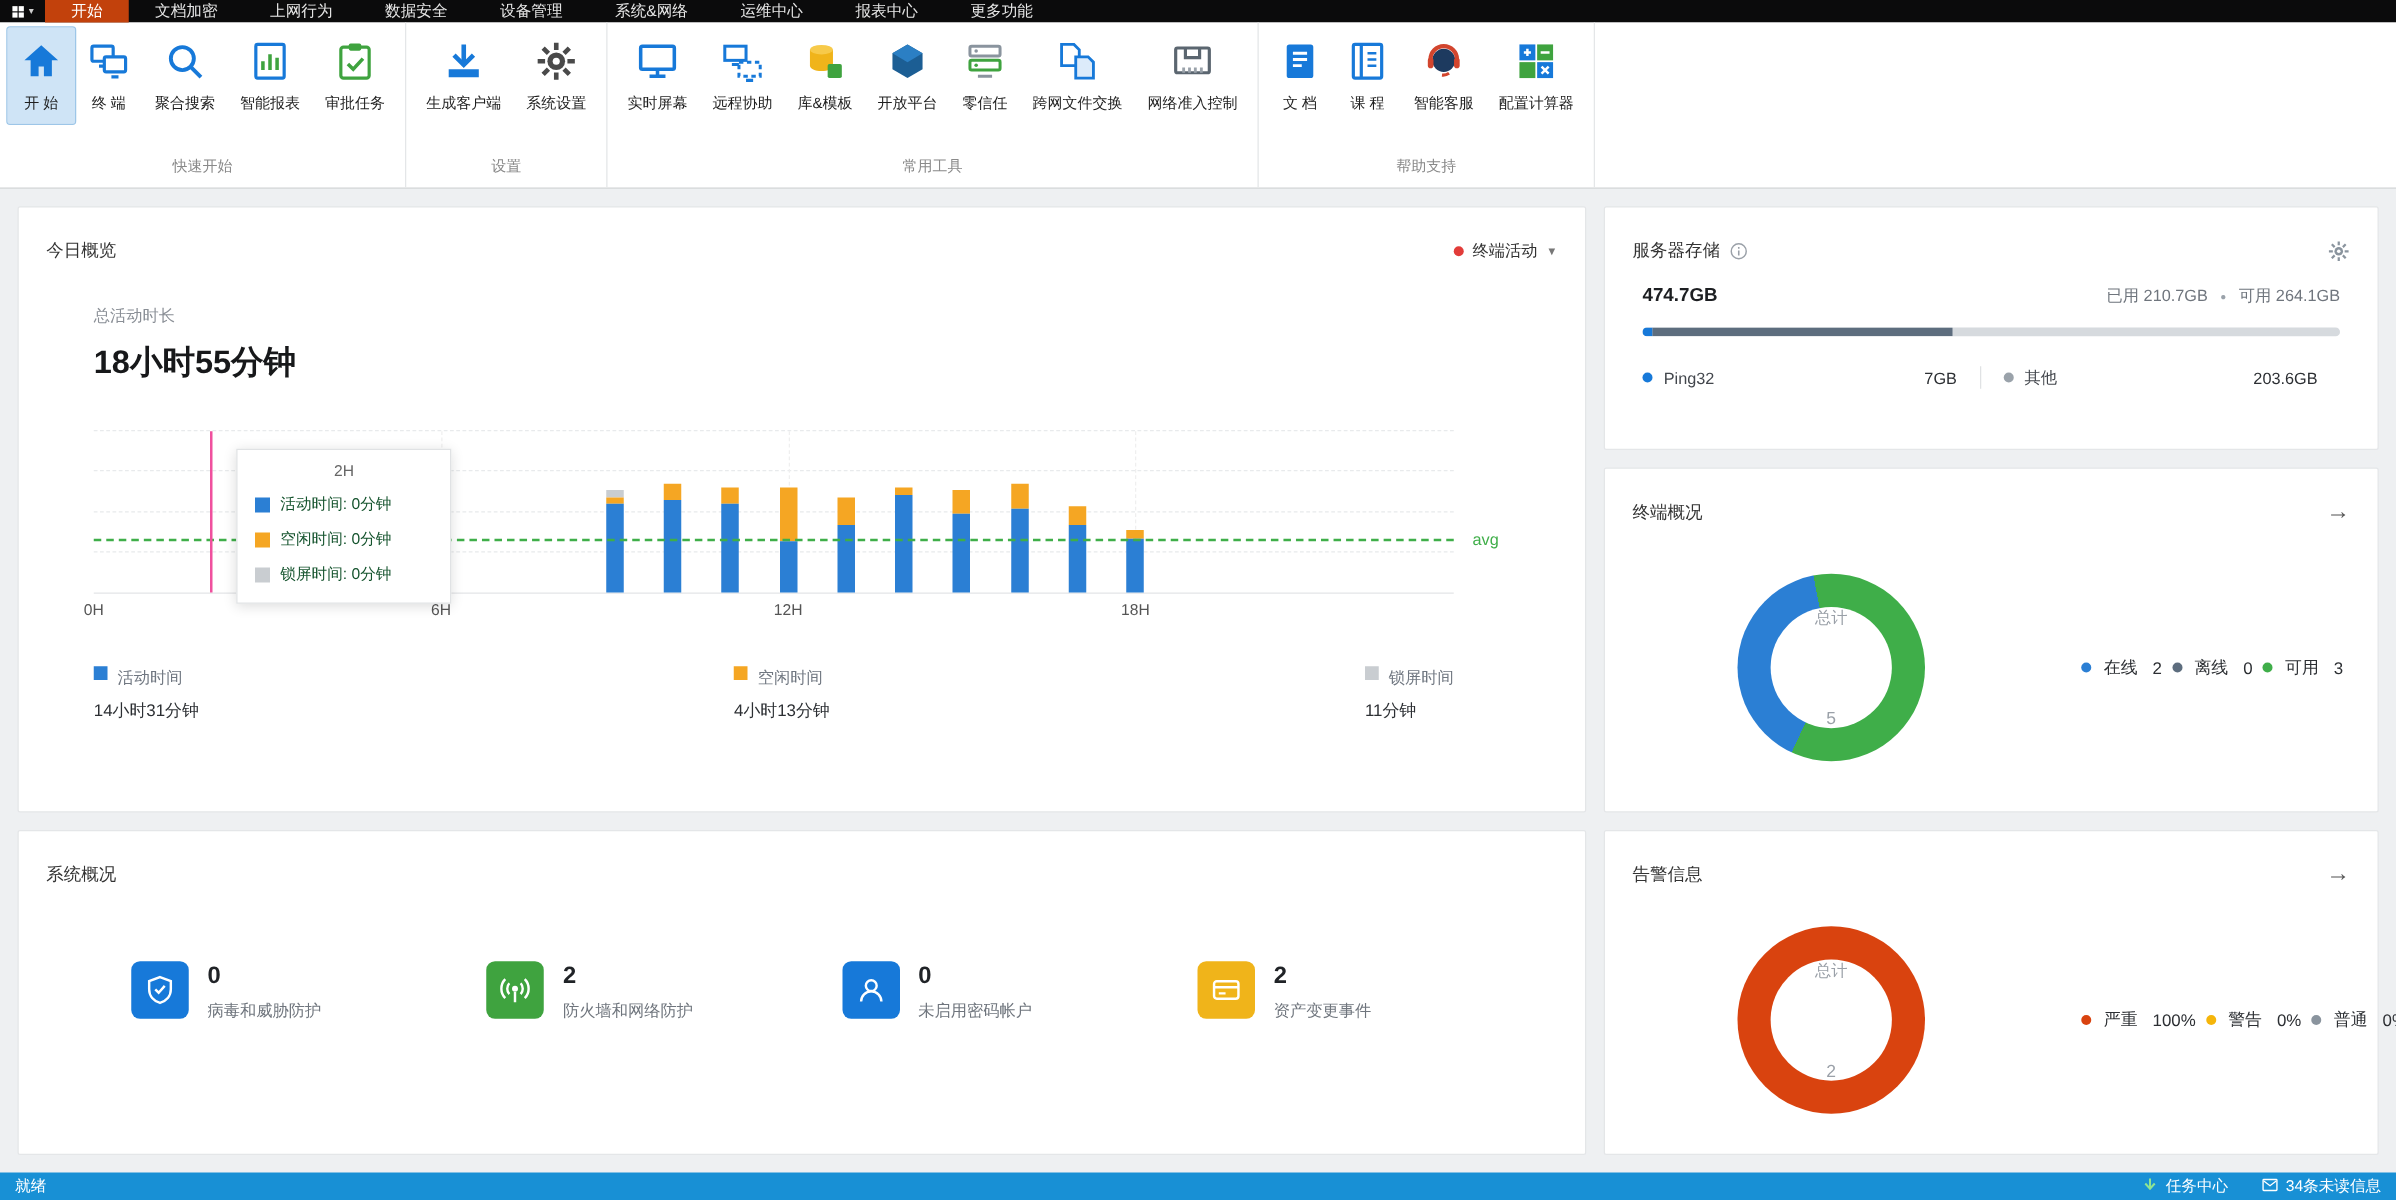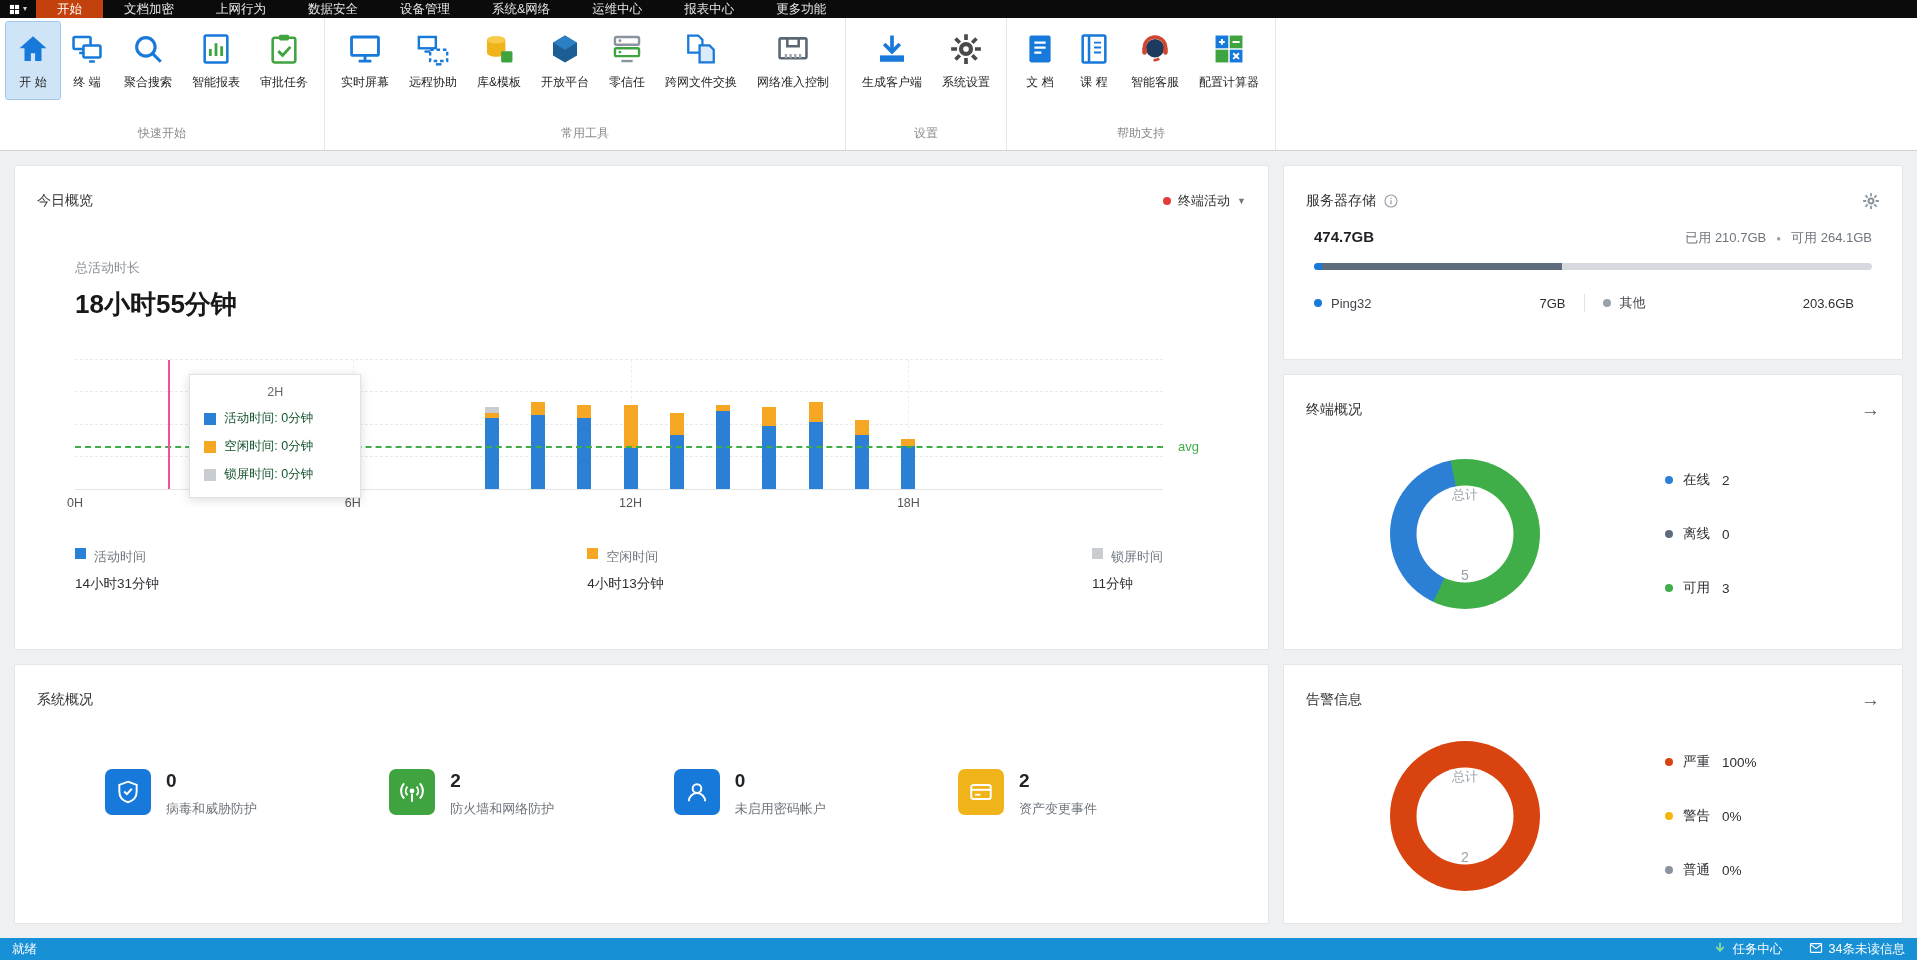--- a/index.html
+++ b/index.html
@@ -35,21 +35,21 @@
 .card-header{display:flex;align-items:center;justify-content:space-between;padding:17px 22px 0;height:52px}
 .card-title{font-size:14px;color:#333}
 .title-wrap{display:flex;align-items:center;gap:7px}
 
 
 .today-card{height:485px}
 .filter{display:flex;align-items:center;gap:7px;cursor:pointer;font-size:13px;color:#333}
 .fdot{width:8px;height:8px;border-radius:50%}
 .fcaret{font-size:9px;color:#777}
 .today-body{padding:0 60px}
-.total-label{margin-top:41px;font-size:13px;color:#8a8f96}
+.total-label{margin-top:26px;font-size:13px;color:#8a8f96}
 .total-value{margin-top:10px;font-size:26px;font-weight:bold;color:#17181a}
 .chart{margin:38px 45px 0 0;position:relative}
 .plot{position:relative;height:130px;border-bottom:1px solid #e3e5e7}
 .gridline{position:absolute;left:0;right:0;border-top:1px dashed #e8eaec}
 .vline{position:absolute;top:0;bottom:0;border-left:1px dashed #efefef}
 .bar{position:absolute;bottom:0;width:14px;transform:translateX(-50%);display:flex;flex-direction:column-reverse}
 .avg-line{position:absolute;left:0;right:0;border-top:2px dashed #3fae49}
 .avg-lbl{position:absolute;right:-36px;top:-9px;color:#3fae49;font-size:13px}
 .cursor-line{position:absolute;top:0;bottom:0;width:2px;background:#f0509e}
 .ticks{position:relative;height:24px}
@@ -92,21 +92,21 @@
 
 
 .terminal-card{height:276px}
 .alarm-card{flex:1}
 .arrow{font-size:19px;color:#555;cursor:pointer;line-height:1}
 .donut-body{display:flex;align-items:center;padding:0 60px;height:calc(100% - 60px)}
 .donut{width:150px;height:150px;border-radius:50%;position:relative;margin-left:46px;flex:0 0 auto}
 .donut-center{position:absolute;left:50%;top:50%;width:97px;height:97px;transform:translate(-50%,-50%);background:#fff;border-radius:50%;display:flex;flex-direction:column;align-items:center;justify-content:space-between}
 .dc-label{font-size:13px;color:#9aa0a8}
 .dc-value{font-size:14px;color:#9aa0a8;margin-top:3px}
-.donut-legend{margin-left:125px;display:flex;flex-direction:column;gap:36px}
+.donut-legend{margin-left:125px;display:flex;flex-direction:row;gap:8px}
 .dl-row{display:flex;align-items:center;gap:10px;font-size:13.5px;color:#2c2f33;white-space:nowrap}
 .dl-dot{width:8px;height:8px;border-radius:50%;flex:0 0 auto}
 .dl-val{margin-left:2px}
 
 
 .statusbar{height:22px;background:#1890d5;color:#fff;display:flex;align-items:center;justify-content:space-between;padding:0 12px;font-size:12.5px}
 .status-right{display:flex;align-items:center;gap:26px}
 .status-item{display:flex;align-items:flex-start;gap:6px;cursor:pointer}
 .s-ic{width:14px;height:14px}
 </style>
@@ -190,20 +190,45 @@
             <span class="lbl">审批任务</span>
           </div>
         </div>
         <div class="ribbon-group-label">快速开始</div>
       </div>
       <div class="ribbon-group">
         <div class="ribbon-buttons">
           <div class="ribbon-btn">
             <span class="ic">
               <svg viewBox="0 0 24 24">
+                <path d="M12 2.5V13" stroke="#1779d9" stroke-width="2.6"></path>
+                <path d="M6.5 8.5l5.5 5.5 5.5-5.5" fill="none" stroke="#1779d9" stroke-width="2.6"></path>
+                <path d="M3.5 16.5h17V21h-17z" fill="#1779d9"></path>
+              </svg>
+            </span>
+            <span class="lbl">生成客户端</span>
+          </div>
+          <div class="ribbon-btn">
+            <span class="ic">
+              <svg viewBox="0 0 24 24">
+                <path d="M12 1.5v4.2M12 18.3v4.2M1.5 12h4.2M18.3 12h4.2M4.6 4.6l3 3M16.4 16.4l3 3M19.4 4.6l-3 3M7.6 16.4l-3 3" stroke="#4a4a4a" stroke-width="2.6"></path>
+                <circle cx="12" cy="12" r="5" fill="#4a4a4a"></circle>
+                <circle cx="12" cy="12" r="2" fill="#fff"></circle>
+              </svg>
+            </span>
+            <span class="lbl">系统设置</span>
+          </div>
+        </div>
+        <div class="ribbon-group-label">设置</div>
+      </div>
+      <div class="ribbon-group">
+        <div class="ribbon-buttons">
+          <div class="ribbon-btn">
+            <span class="ic">
+              <svg viewBox="0 0 24 24">
                 <rect x="2.5" y="3.5" width="19" height="13" rx="1" fill="#fff" stroke="#1779d9" stroke-width="2"></rect>
                 <path d="M12 16.5V20M7.5 20.5h9" stroke="#1779d9" stroke-width="2"></path>
               </svg>
             </span>
             <span class="lbl">实时屏幕</span>
           </div>
           <div class="ribbon-btn">
             <span class="ic">
               <svg viewBox="0 0 24 24">
                 <rect x="2" y="3.5" width="12" height="8" fill="#fff" stroke="#1779d9" stroke-width="1.7"></rect>
@@ -259,45 +284,20 @@
               <svg viewBox="0 0 24 24">
                 <rect x="2.5" y="4.5" width="19" height="14" rx="1" fill="#fff" stroke="#5b6670" stroke-width="1.8"></rect>
                 <path d="M8 4.5V10h8V4.5" fill="none" stroke="#5b6670" stroke-width="1.8"></path>
                 <path d="M7 18.5v-3M10.3 18.5v-3M13.6 18.5v-3M17 18.5v-3" stroke="#9aa2aa" stroke-width="1.6"></path>
               </svg>
             </span>
             <span class="lbl">网络准入控制</span>
           </div>
         </div>
         <div class="ribbon-group-label">常用工具</div>
-      </div>
-      <div class="ribbon-group">
-        <div class="ribbon-buttons">
-          <div class="ribbon-btn">
-            <span class="ic">
-              <svg viewBox="0 0 24 24">
-                <path d="M12 2.5V13" stroke="#1779d9" stroke-width="2.6"></path>
-                <path d="M6.5 8.5l5.5 5.5 5.5-5.5" fill="none" stroke="#1779d9" stroke-width="2.6"></path>
-                <path d="M3.5 16.5h17V21h-17z" fill="#1779d9"></path>
-              </svg>
-            </span>
-            <span class="lbl">生成客户端</span>
-          </div>
-          <div class="ribbon-btn">
-            <span class="ic">
-              <svg viewBox="0 0 24 24">
-                <path d="M12 1.5v4.2M12 18.3v4.2M1.5 12h4.2M18.3 12h4.2M4.6 4.6l3 3M16.4 16.4l3 3M19.4 4.6l-3 3M7.6 16.4l-3 3" stroke="#4a4a4a" stroke-width="2.6"></path>
-                <circle cx="12" cy="12" r="5" fill="#4a4a4a"></circle>
-                <circle cx="12" cy="12" r="2" fill="#fff"></circle>
-              </svg>
-            </span>
-            <span class="lbl">系统设置</span>
-          </div>
-        </div>
-        <div class="ribbon-group-label">设置</div>
       </div>
       <div class="ribbon-group">
         <div class="ribbon-buttons">
           <div class="ribbon-btn">
             <span class="ic">
               <svg viewBox="0 0 24 24">
                 <rect x="4.5" y="2.5" width="15" height="19" rx="1.5" fill="#1779d9"></rect>
                 <path d="M8 7.5h8M8 11h8M8 14.5h5" stroke="#fff" stroke-width="1.6"></path>
               </svg>
             </span>

